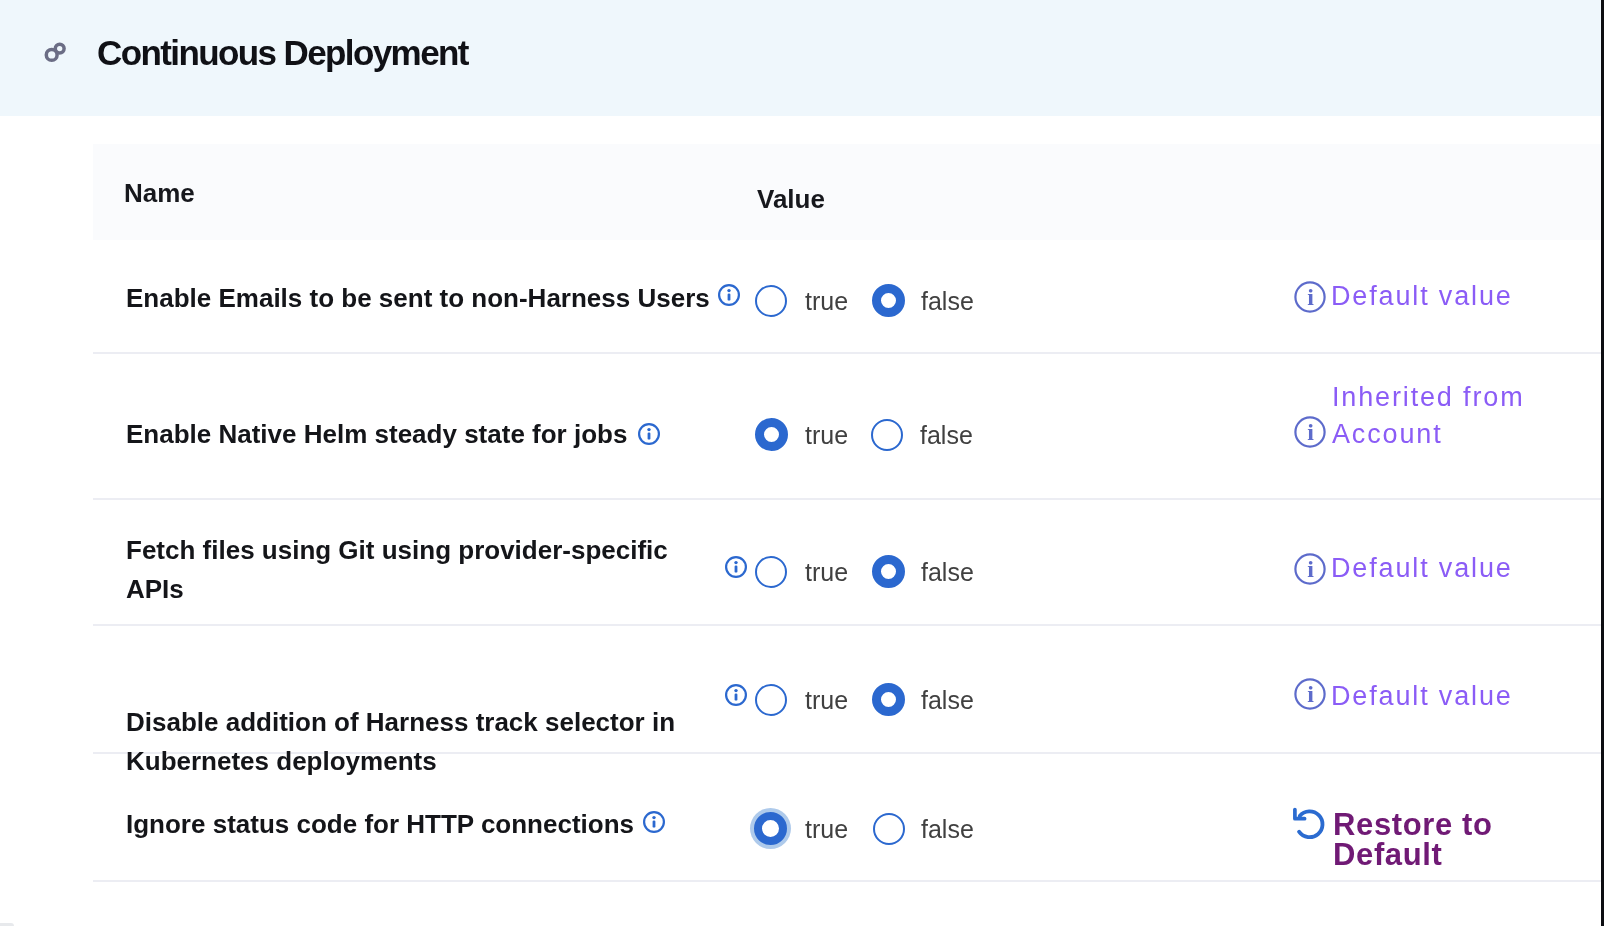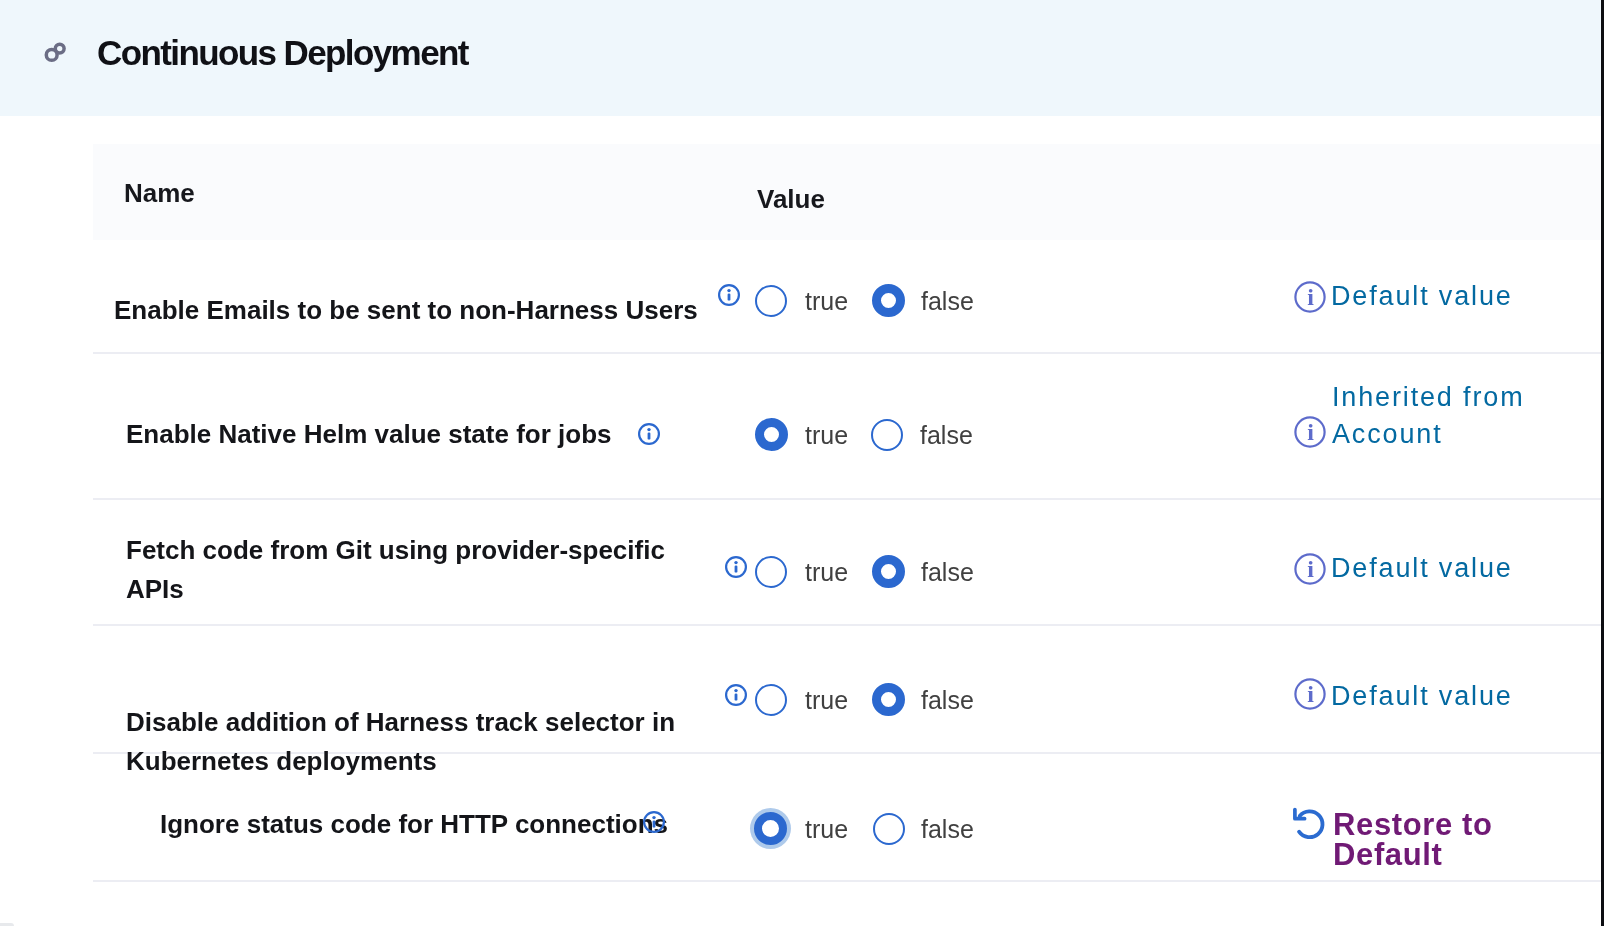--- a/index.html
+++ b/index.html
@@ -8,21 +8,21 @@
 .band { left:0; top:0; width:1601px; height:116px; background:#EFF7FC; }
 .title { left:97px; top:33px; font-size:35px; font-weight:bold; letter-spacing:-1.6px; color:#101116; line-height:40px; }
 .thead { left:93px; top:144px; width:1508px; height:96px; background:#FAFBFD; }
 .th { font-size:26px; font-weight:bold; color:#17181D; line-height:30px;text-align:center; }
 .name { font-size:26px; font-weight:bold; color:#141519; line-height:38.5px; }
 .lbl { font-size:25px; color:#404040; line-height:30px; }
 .divider { height:2px; background:#ECEDF3; width:1508px; left:93px; }
 .radio-un { width:32px; height:32px; border:2.2px solid #2B68CF; border-radius:50%; background:#fff; }
 .radio-ck { width:33px; height:33px; border:9.5px solid #2B68CF; border-radius:50%; background:#fff; }
 .halo { box-shadow:0 0 0 4px #AECAEB; }
-.ilink { font-size:27px; color:#0369a1; letter-spacing:1.85px; line-height:36.5px; }
+.ilink { font-size:27px; color:#8b5cf6; letter-spacing:1.85px; line-height:36.5px; }
 .rlink { font-size:31px; font-weight:bold; color:#701a75; letter-spacing:0.63px; line-height:30px; }
 .edge { left:1601px; top:0; width:3px; height:926px; background:#0c0d11; }
 .blb { left:0; top:923px; width:14px; height:3px; background:#d3d7dc; border-radius:0 4px 0 0; opacity:0.55; }
 </style>
 </head>
 <body>
 <div class="abs band"></div>
 <svg class="abs" style="left:42px; top:38px;" width="30" height="26" viewBox="0 0 30 26">
   <circle cx="9.7" cy="16.9" r="5.4" fill="none" stroke="#6b6d85" stroke-width="3.5"></circle>
   <circle cx="17.7" cy="10.6" r="4.4" fill="none" stroke="#6b6d85" stroke-width="3.5"></circle>
@@ -31,53 +31,53 @@
 <div class="abs thead"></div>
 <div class="abs th" style="left:124px; top:178px;">Name</div>
 <div class="abs th" style="left:757px; top:184px;">Value</div>
 
 <div class="abs divider" style="top:352px;"></div>
 <div class="abs divider" style="top:498px;"></div>
 <div class="abs divider" style="top:624px;"></div>
 <div class="abs divider" style="top:752px;"></div>
 <div class="abs divider" style="top:880px;"></div>
 
-<div class="abs name" style="left:114px; top:279px;margin-top:12px;">Enable Emails to be sent to non-Harness Users</div>
+<div class="abs name" style="left:126px; top:279px;">Enable Emails to be sent to non-Harness Users</div>
 <svg class="abs" style="left:718px; top:284px;" width="22" height="22" viewBox="0 0 22 22">
   <circle cx="11" cy="11" r="9.9" fill="none" stroke="#2B68CF" stroke-width="2.2"></circle>
   <circle cx="11" cy="6.6" r="1.7" fill="#2B68CF"></circle>
   <rect x="9.6" y="9.6" width="2.8" height="7" rx="1.2" fill="#2B68CF"></rect>
 </svg>
 <div class="abs radio-un" style="left:755px; top:284.5px;"></div>
 <div class="abs lbl" style="left:805px; top:286px;">true</div>
 <div class="abs radio-ck" style="left:872px; top:283.5px;"></div>
 <div class="abs lbl" style="left:921px; top:286px;">false</div>
 <svg class="abs" style="left:1294px; top:281px;" width="32" height="32" viewBox="0 0 32 32">
   <circle cx="16" cy="16" r="14.6" fill="none" stroke="#5D6BCB" stroke-width="2.2"></circle>
   <text x="16.5" y="23.5" font-family="Liberation Serif" font-size="24" font-weight="bold" fill="#5D6BCB" text-anchor="middle">i</text>
 </svg>
 <div class="abs ilink" style="left:1331px; top:278px;">Default value</div>
 
-<div class="abs name" style="left:126px; top:415px;">Enable Native Helm value state for jobs</div>
+<div class="abs name" style="left:126px; top:415px;">Enable Native Helm steady state for jobs</div>
 <svg class="abs" style="left:638px; top:423px;" width="22" height="22" viewBox="0 0 22 22">
   <circle cx="11" cy="11" r="9.9" fill="none" stroke="#2B68CF" stroke-width="2.2"></circle>
   <circle cx="11" cy="6.6" r="1.7" fill="#2B68CF"></circle>
   <rect x="9.6" y="9.6" width="2.8" height="7" rx="1.2" fill="#2B68CF"></rect>
 </svg>
 <div class="abs radio-ck" style="left:755px; top:417.5px;"></div>
 <div class="abs lbl" style="left:805px; top:420px;">true</div>
 <div class="abs radio-un" style="left:871px; top:418.5px;"></div>
 <div class="abs lbl" style="left:920px; top:420px;">false</div>
 <svg class="abs" style="left:1294px; top:416px;" width="32" height="32" viewBox="0 0 32 32">
   <circle cx="16" cy="16" r="14.6" fill="none" stroke="#5D6BCB" stroke-width="2.2"></circle>
   <text x="16.5" y="23.5" font-family="Liberation Serif" font-size="24" font-weight="bold" fill="#5D6BCB" text-anchor="middle">i</text>
 </svg>
 <div class="abs ilink" style="left:1332px; top:379px;">Inherited from<br>Account</div>
 
-<div class="abs name" style="left:126px; top:531px; width:560px;">Fetch code from Git using provider-specific APIs</div>
+<div class="abs name" style="left:126px; top:531px; width:560px;">Fetch files using Git using provider-specific APIs</div>
 <svg class="abs" style="left:725px; top:556px;" width="22" height="22" viewBox="0 0 22 22">
   <circle cx="11" cy="11" r="9.9" fill="none" stroke="#2B68CF" stroke-width="2.2"></circle>
   <circle cx="11" cy="6.6" r="1.7" fill="#2B68CF"></circle>
   <rect x="9.6" y="9.6" width="2.8" height="7" rx="1.2" fill="#2B68CF"></rect>
 </svg>
 <div class="abs radio-un" style="left:755px; top:555.5px;"></div>
 <div class="abs lbl" style="left:805px; top:557px;">true</div>
 <div class="abs radio-ck" style="left:872px; top:554.5px;"></div>
 <div class="abs lbl" style="left:921px; top:557px;">false</div>
 <svg class="abs" style="left:1294px; top:553px;" width="32" height="32" viewBox="0 0 32 32">
@@ -95,21 +95,21 @@
 <div class="abs radio-un" style="left:755px; top:683.5px;"></div>
 <div class="abs lbl" style="left:805px; top:685px;">true</div>
 <div class="abs radio-ck" style="left:872px; top:682.5px;"></div>
 <div class="abs lbl" style="left:921px; top:685px;">false</div>
 <svg class="abs" style="left:1294px; top:678px;" width="32" height="32" viewBox="0 0 32 32">
   <circle cx="16" cy="16" r="14.6" fill="none" stroke="#5D6BCB" stroke-width="2.2"></circle>
   <text x="16.5" y="23.5" font-family="Liberation Serif" font-size="24" font-weight="bold" fill="#5D6BCB" text-anchor="middle">i</text>
 </svg>
 <div class="abs ilink" style="left:1331px; top:678px;">Default value</div>
 
-<div class="abs name" style="left:126px; top:805px;margin-left:34px;">Ignore status code for HTTP connections</div>
+<div class="abs name" style="left:126px; top:805px;">Ignore status code for HTTP connections</div>
 <svg class="abs" style="left:643px; top:811px;" width="22" height="22" viewBox="0 0 22 22">
   <circle cx="11" cy="11" r="9.9" fill="none" stroke="#2B68CF" stroke-width="2.2"></circle>
   <circle cx="11" cy="6.6" r="1.7" fill="#2B68CF"></circle>
   <rect x="9.6" y="9.6" width="2.8" height="7" rx="1.2" fill="#2B68CF"></rect>
 </svg>
 <div class="abs radio-ck halo" style="left:754px; top:812px; border-width:8.5px;"></div>
 <div class="abs lbl" style="left:805px; top:814px;">true</div>
 <div class="abs radio-un" style="left:873px; top:813px;"></div>
 <div class="abs lbl" style="left:921px; top:814px;">false</div>
 <svg class="abs" style="left:1292px; top:806px;" width="36" height="36" viewBox="0 0 36 36">

